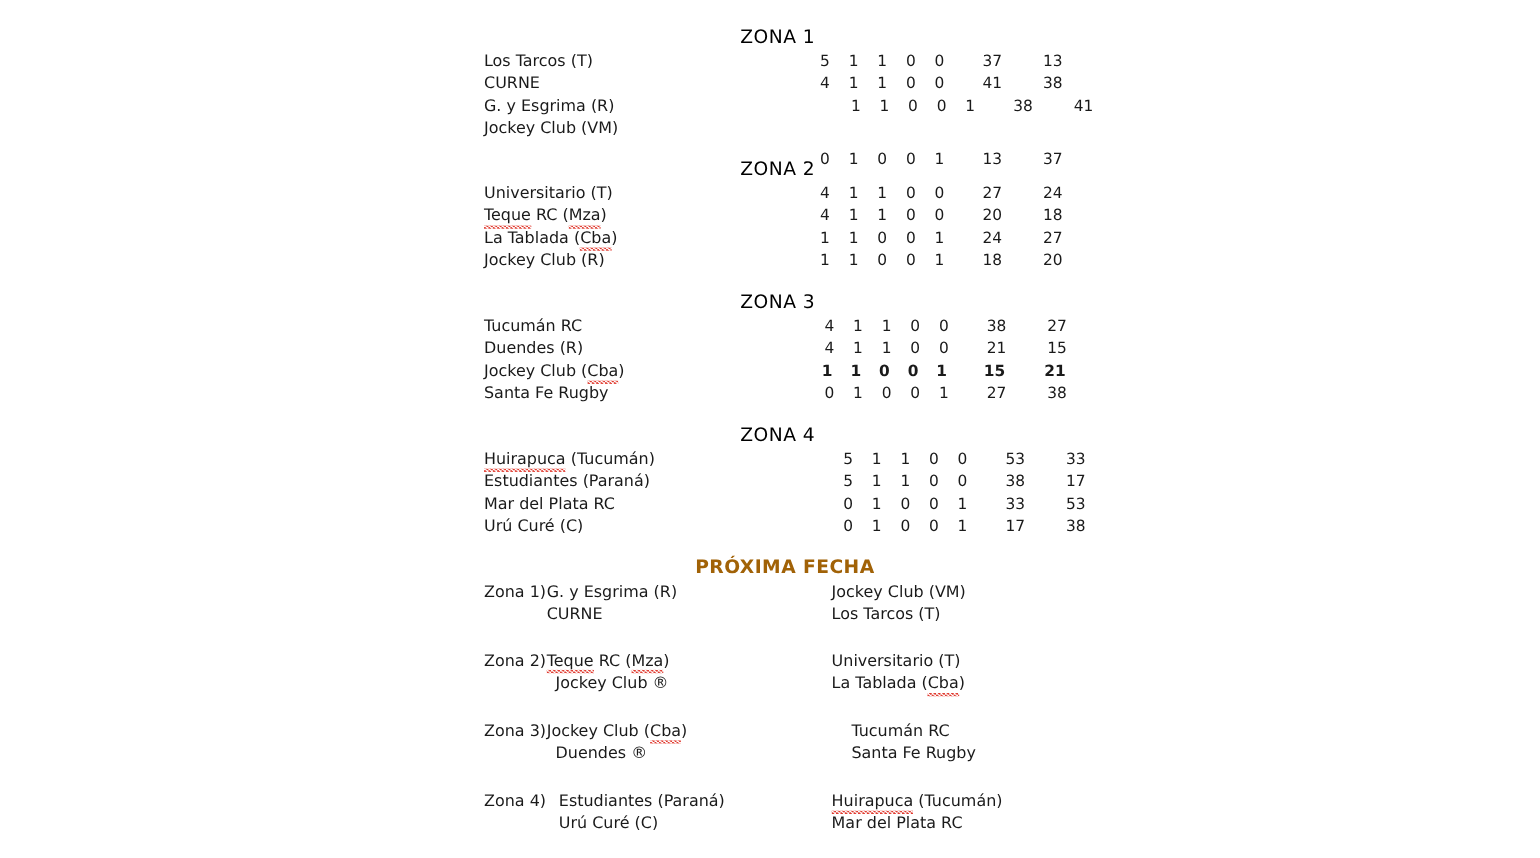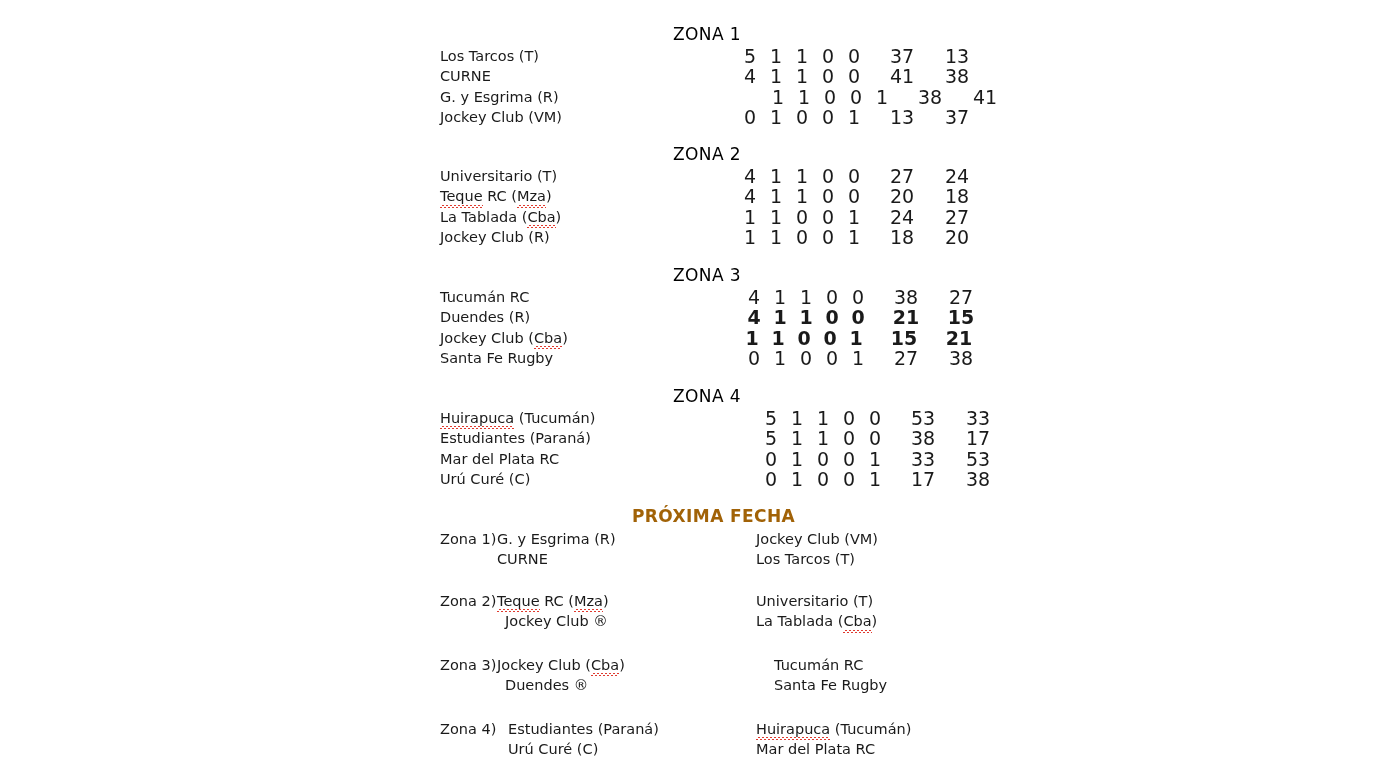--- a/index.html
+++ b/index.html
@@ -55,21 +55,21 @@
 
   .team-name {
     position: absolute;
     left: 440px;
     font-size: 14.5px;
     white-space: nowrap;
   }
 
   .stats {
     position: absolute;
-    font-size: 19px;
+    font-size: 14px;
     white-space: nowrap;
   }
 
   .stat {
     display: inline-block;
     text-align: center;
     width: 26px;
   }
   .stat.wide {
     width: 34px;
@@ -162,21 +162,21 @@
 
       <div class="team-row">
         <span class="team-name">G. y Esgrima (R)</span>
         <span class="stats" style="left:765px;">
           <span class="stat">1</span><span class="stat">1</span><span class="stat">0</span><span class="stat">0</span><span class="stat">1</span><span class="stat wide gap-before">38</span><span class="stat wide gap-before2">41</span>
         </span>
       </div>
 
       <div class="team-row">
         <span class="team-name">Jockey Club (VM)</span>
-        <span class="stats" style="left:737px;">
+        <span class="stats" style="left:737px;margin-top:28px;">
           <span class="stat">0</span><span class="stat">1</span><span class="stat">0</span><span class="stat">0</span><span class="stat">1</span><span class="stat wide gap-before">13</span><span class="stat wide gap-before2">37</span>
         </span>
       </div>
 
     </div>
   </div>
 
   <div class="zone-block" style="top:144px;">
     <div class="zone-title" style="left:673px;">ZONA 2</div>
     <div class="standings">
@@ -218,21 +218,21 @@
 
       <div class="team-row">
         <span class="team-name">Tucumán RC</span>
         <span class="stats" style="left:741px;">
           <span class="stat">4</span><span class="stat">1</span><span class="stat">1</span><span class="stat">0</span><span class="stat">0</span><span class="stat wide gap-before">38</span><span class="stat wide gap-before2">27</span>
         </span>
       </div>
 
       <div class="team-row">
         <span class="team-name">Duendes (R)</span>
-        <span class="stats" style="left:741px;font-weight:bold;">
+        <span class="stats" style="left:741px;">
           <span class="stat">4</span><span class="stat">1</span><span class="stat">1</span><span class="stat">0</span><span class="stat">0</span><span class="stat wide gap-before">21</span><span class="stat wide gap-before2">15</span>
         </span>
       </div>
 
       <div class="team-row">
         <span class="team-name">Jockey Club (<span class="sq">Cba</span>)</span>
         <span class="stats" style="left:739px;font-weight:bold;">
           <span class="stat">1</span><span class="stat">1</span><span class="stat">0</span><span class="stat">0</span><span class="stat">1</span><span class="stat wide gap-before">15</span><span class="stat wide gap-before2">21</span>
         </span>
       </div>

